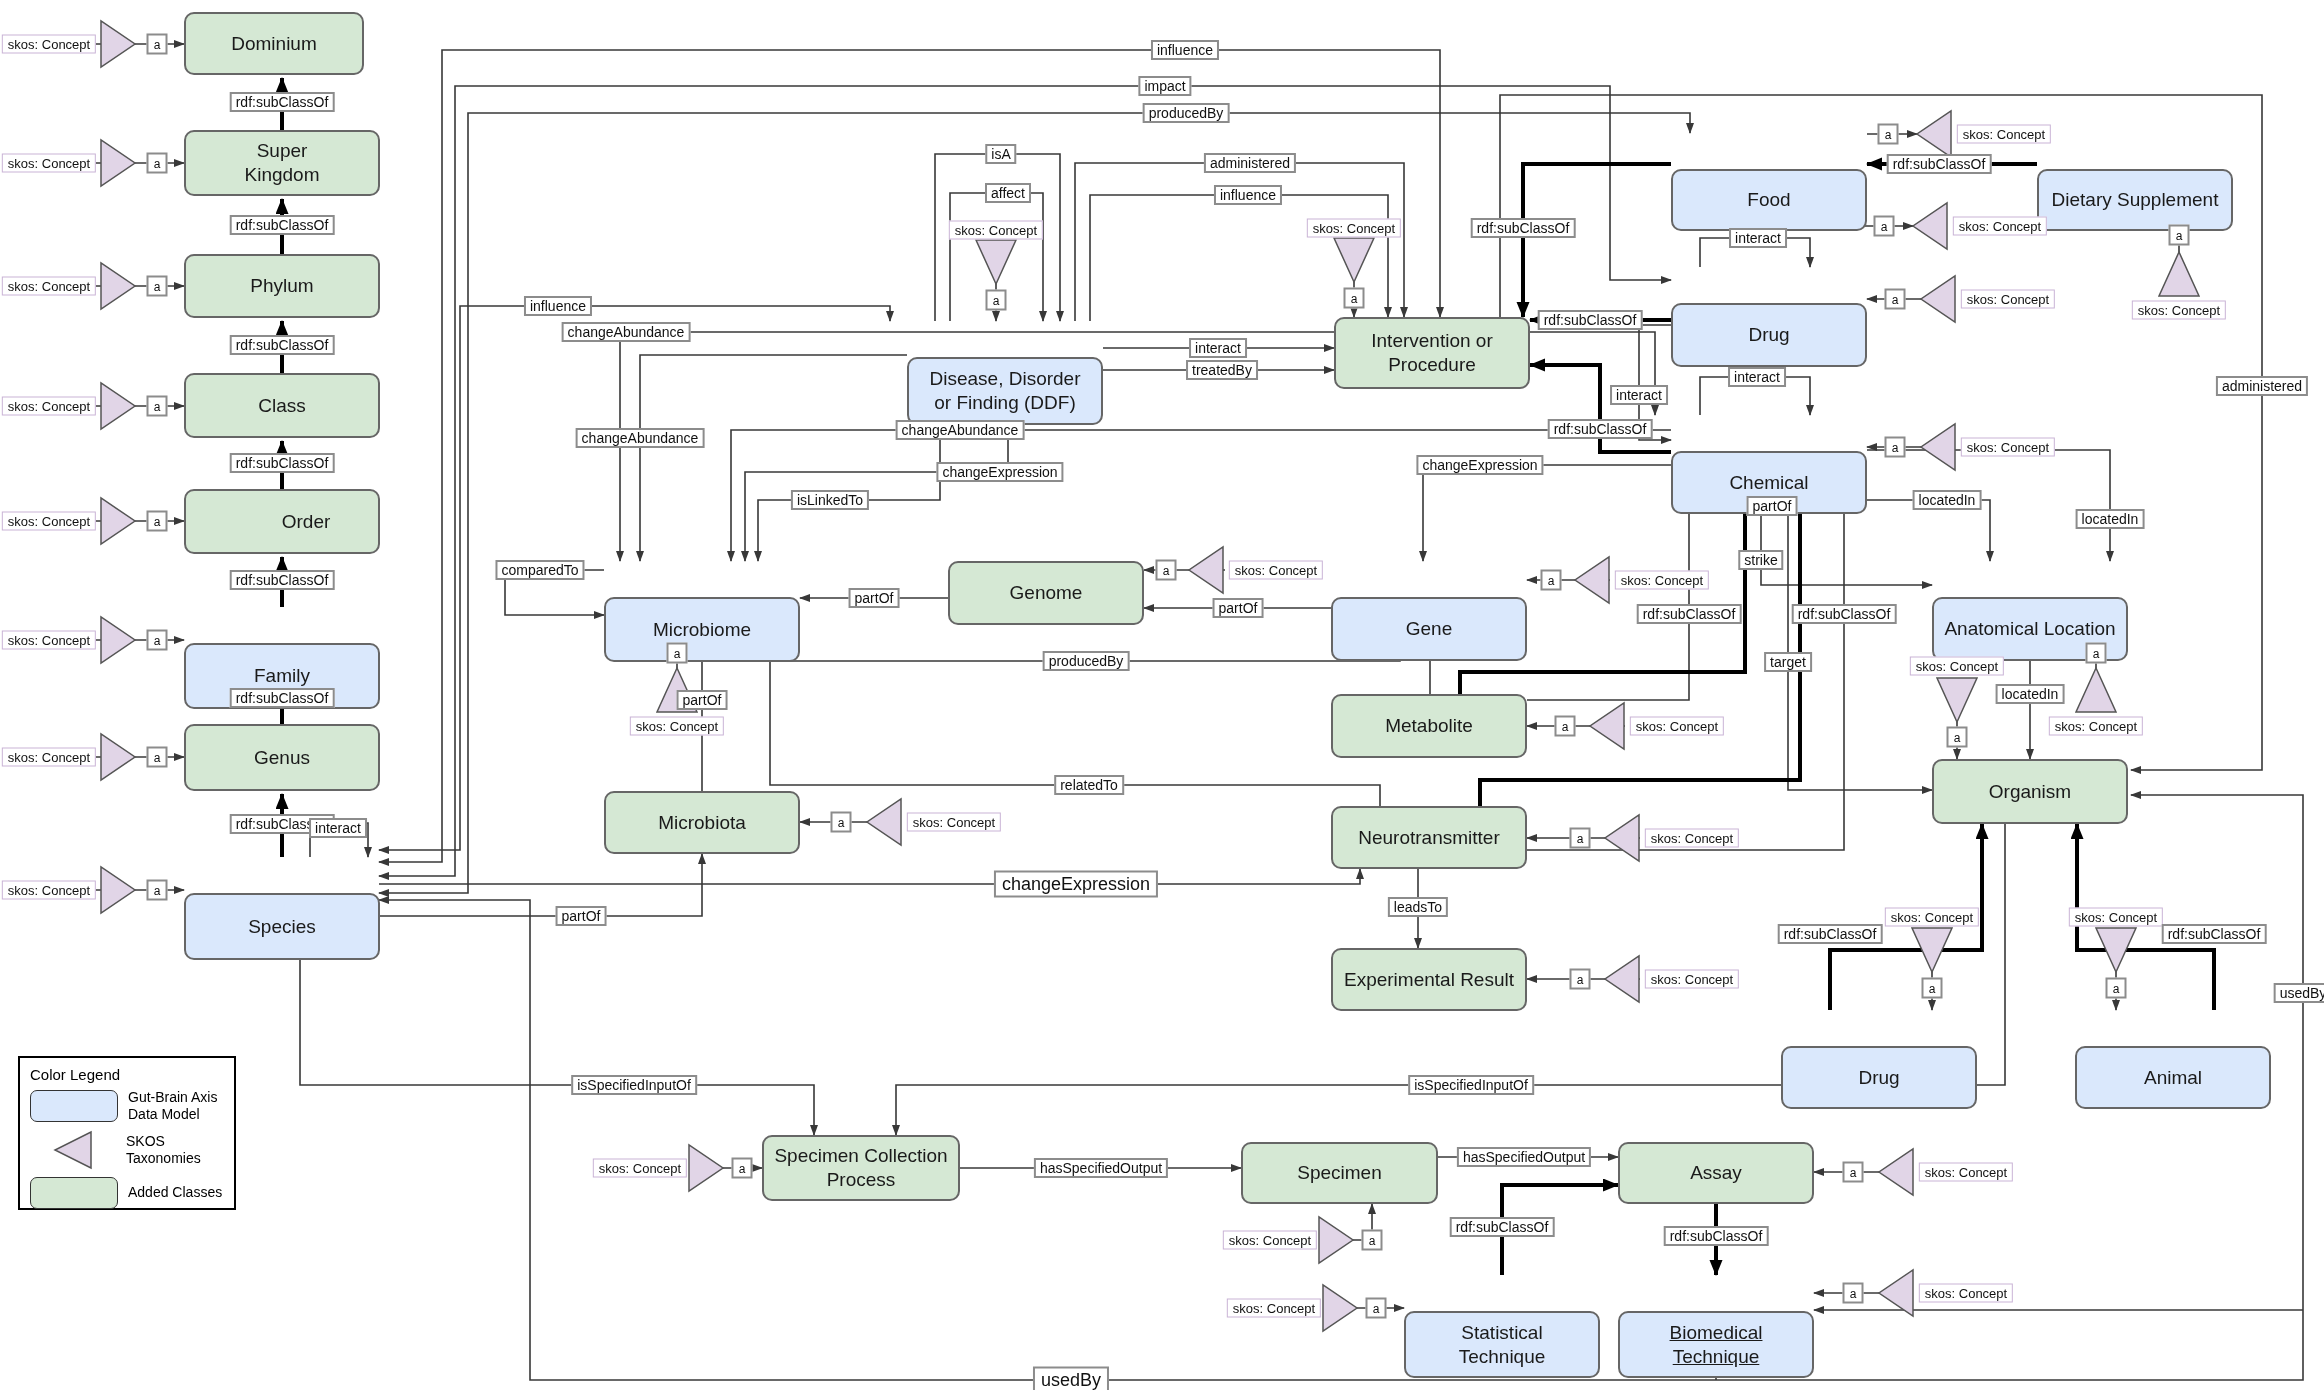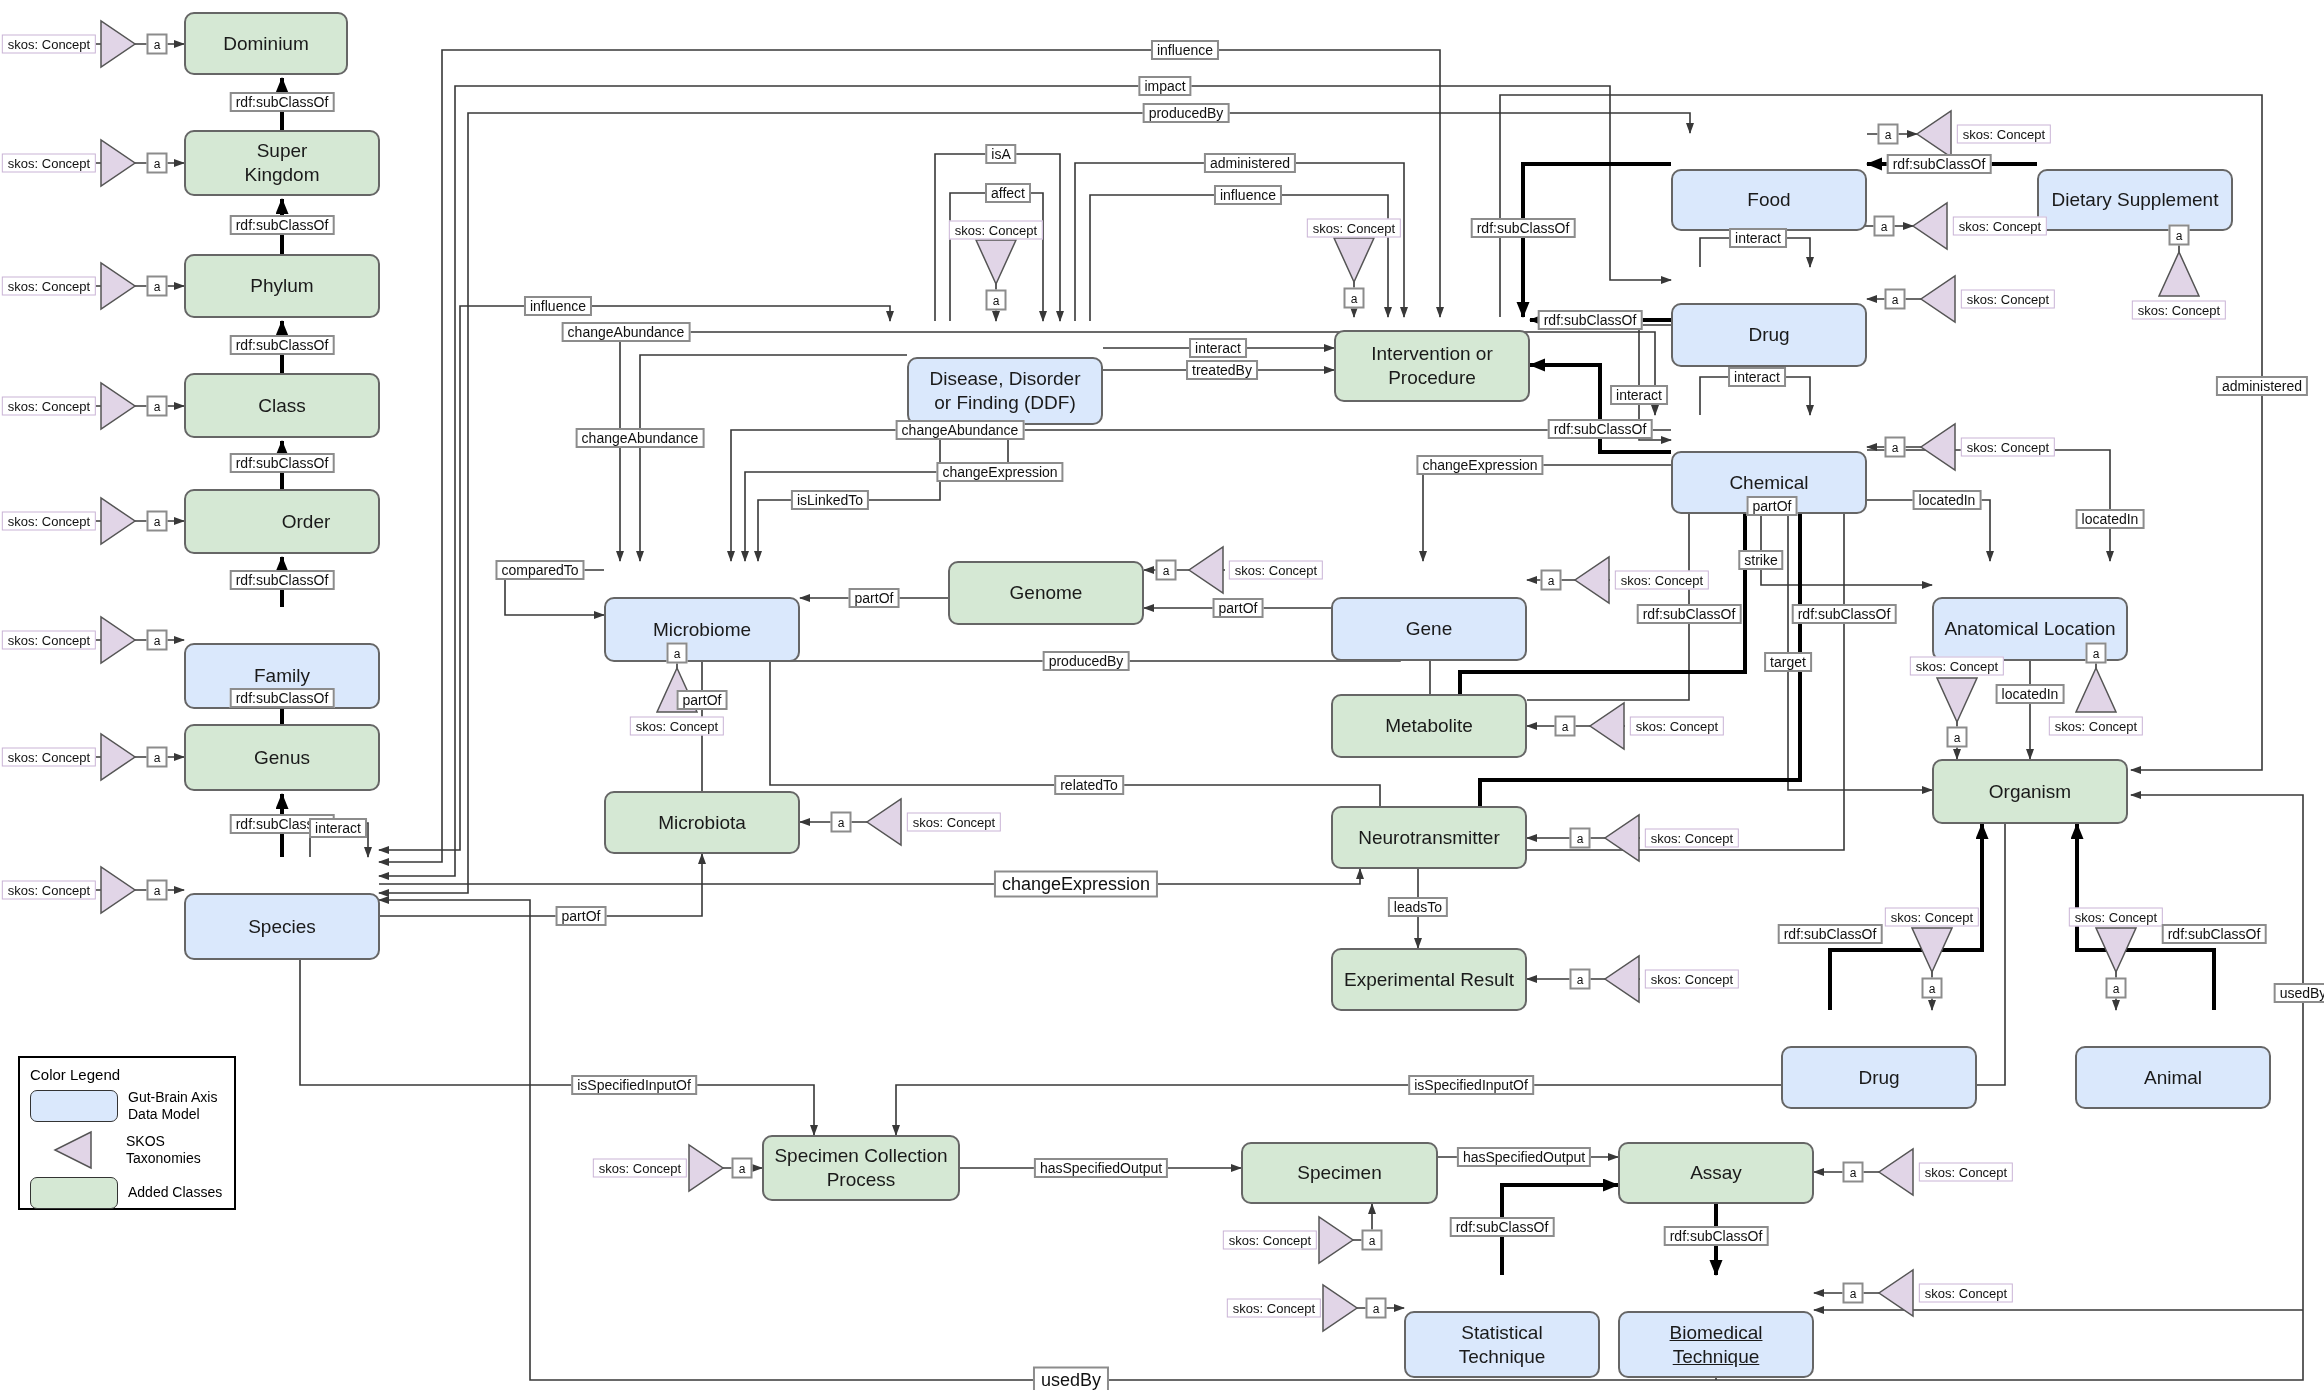--- a/index.html
+++ b/index.html
@@ -163,32 +163,32 @@
       <polygon points="2096,928 2136,928 2116,972" fill="#e1d5e7" stroke="#555" stroke-width="1.5"></polygon>
       <polygon points="689,1145 689,1191 723,1168" fill="#e1d5e7" stroke="#555" stroke-width="1.5"></polygon>
       <polygon points="1319,1217 1319,1263 1353,1240" fill="#e1d5e7" stroke="#555" stroke-width="1.5"></polygon>
       <polygon points="1323,1285 1323,1331 1357,1308" fill="#e1d5e7" stroke="#555" stroke-width="1.5"></polygon>
       <polygon points="1913,1149 1913,1195 1879,1172" fill="#e1d5e7" stroke="#555" stroke-width="1.5"></polygon>
       <polygon points="1913,1270 1913,1316 1879,1293" fill="#e1d5e7" stroke="#555" stroke-width="1.5"></polygon>
     </g>
 </svg>
 
 <div id="node-layer">
-    <div class="node green" style="left: 184px; top: 12px; width: 164px; height: 63px;">Dominium</div>
+    <div class="node green" style="left: 184px; top: 12px; width: 180px; height: 63px;">Dominium</div>
     <div class="node green" style="left: 184px; top: 130px; width: 196px; height: 66px;">Super
 Kingdom</div>
     <div class="node green" style="left: 184px; top: 254px; width: 196px; height: 64px;">Phylum</div>
     <div class="node green" style="left: 184px; top: 373px; width: 196px; height: 65px;">Class</div>
     <div class="node green" style="left: 184px; top: 489px; width: 196px; height: 65px; padding-left: 48px;">Order</div>
     <div class="node blue" style="left: 184px; top: 607px; width: 196px; height: 66px;">Family</div>
     <div class="node green" style="left: 184px; top: 724px; width: 196px; height: 67px;">Genus</div>
     <div class="node blue" style="left: 184px; top: 857px; width: 196px; height: 67px;">Species</div>
     <div class="node blue" style="left: 907px; top: 321px; width: 196px; height: 68px;">Disease, Disorder
 or Finding (DDF)</div>
-    <div class="node green" style="left: 1334px; top: 330px; width: 196px; height: 72px;">Intervention or
+    <div class="node green" style="left: 1334px; top: 317px; width: 196px; height: 72px;">Intervention or
 Procedure</div>
     <div class="node blue" style="left: 1671px; top: 133px; width: 196px; height: 62px;">Food</div>
     <div class="node blue" style="left: 2037px; top: 133px; width: 196px; height: 62px;">Dietary Supplement</div>
     <div class="node blue" style="left: 1671px; top: 267px; width: 196px; height: 64px;">Drug</div>
     <div class="node blue" style="left: 1671px; top: 415px; width: 196px; height: 63px;">Chemical</div>
     <div class="node blue" style="left: 604px; top: 561px; width: 196px; height: 65px;">Microbiome</div>
     <div class="node green" style="left: 948px; top: 561px; width: 196px; height: 64px;">Genome</div>
     <div class="node blue" style="left: 1331px; top: 561px; width: 196px; height: 64px;">Gene</div>
     <div class="node blue" style="left: 1932px; top: 561px; width: 196px; height: 64px;">Anatomical Location</div>
     <div class="node green" style="left: 1331px; top: 694px; width: 196px; height: 64px;">Metabolite</div>

